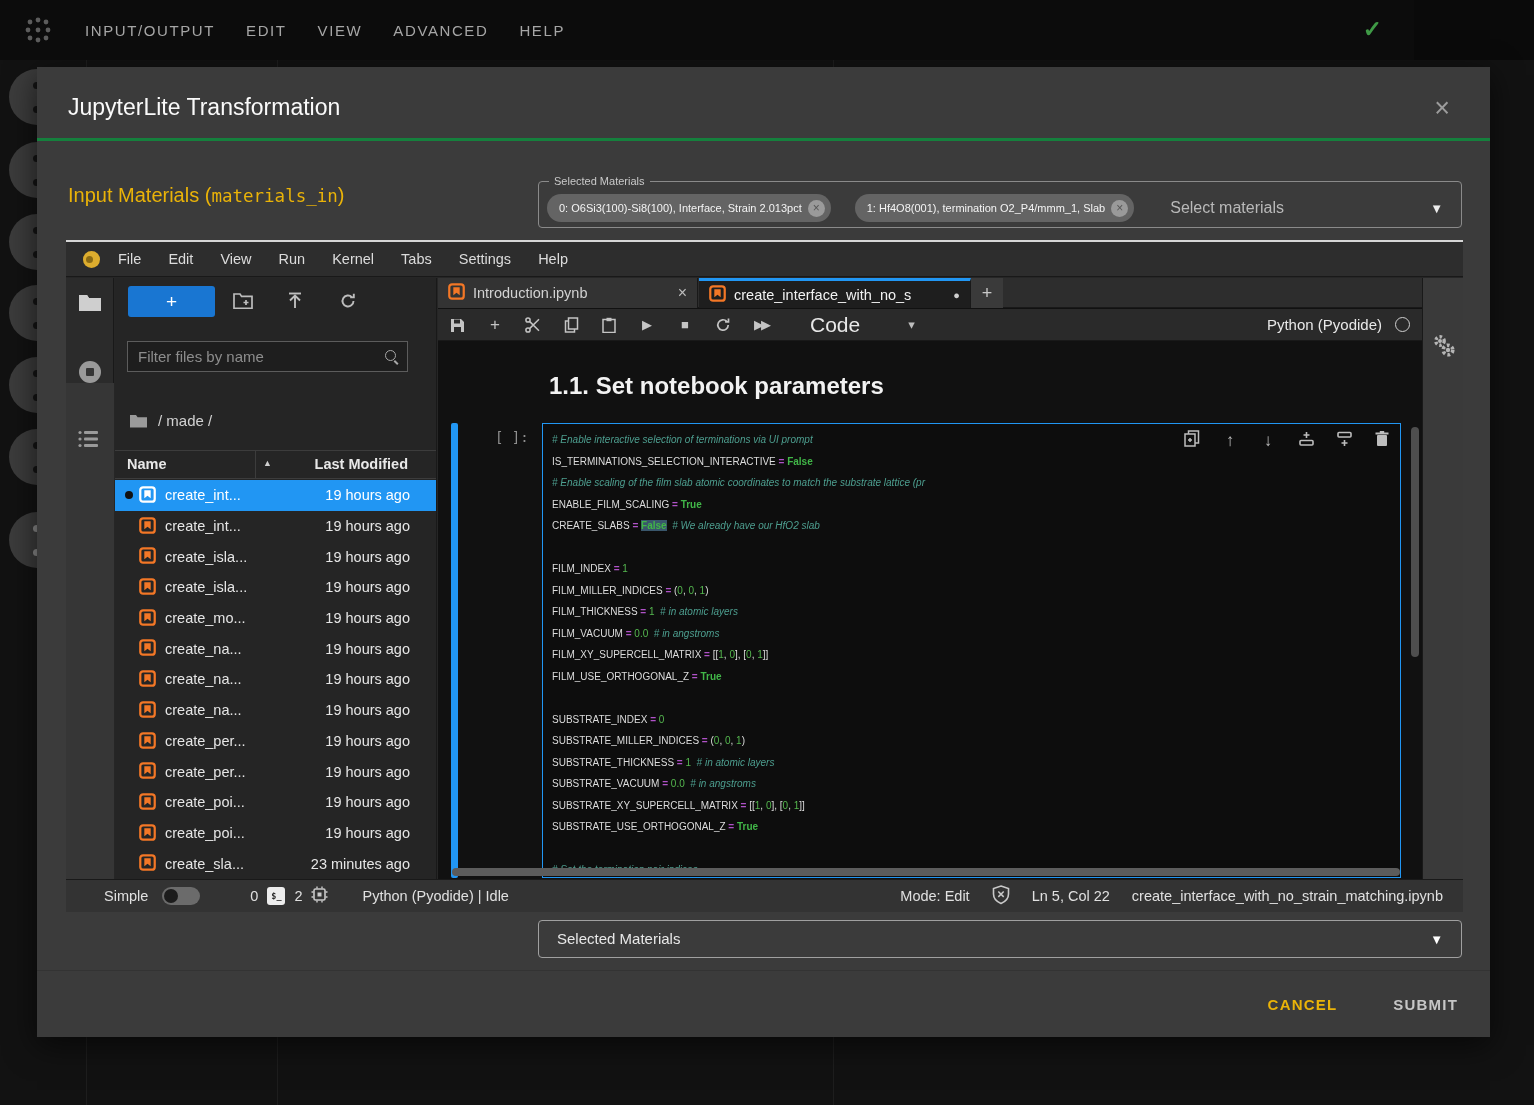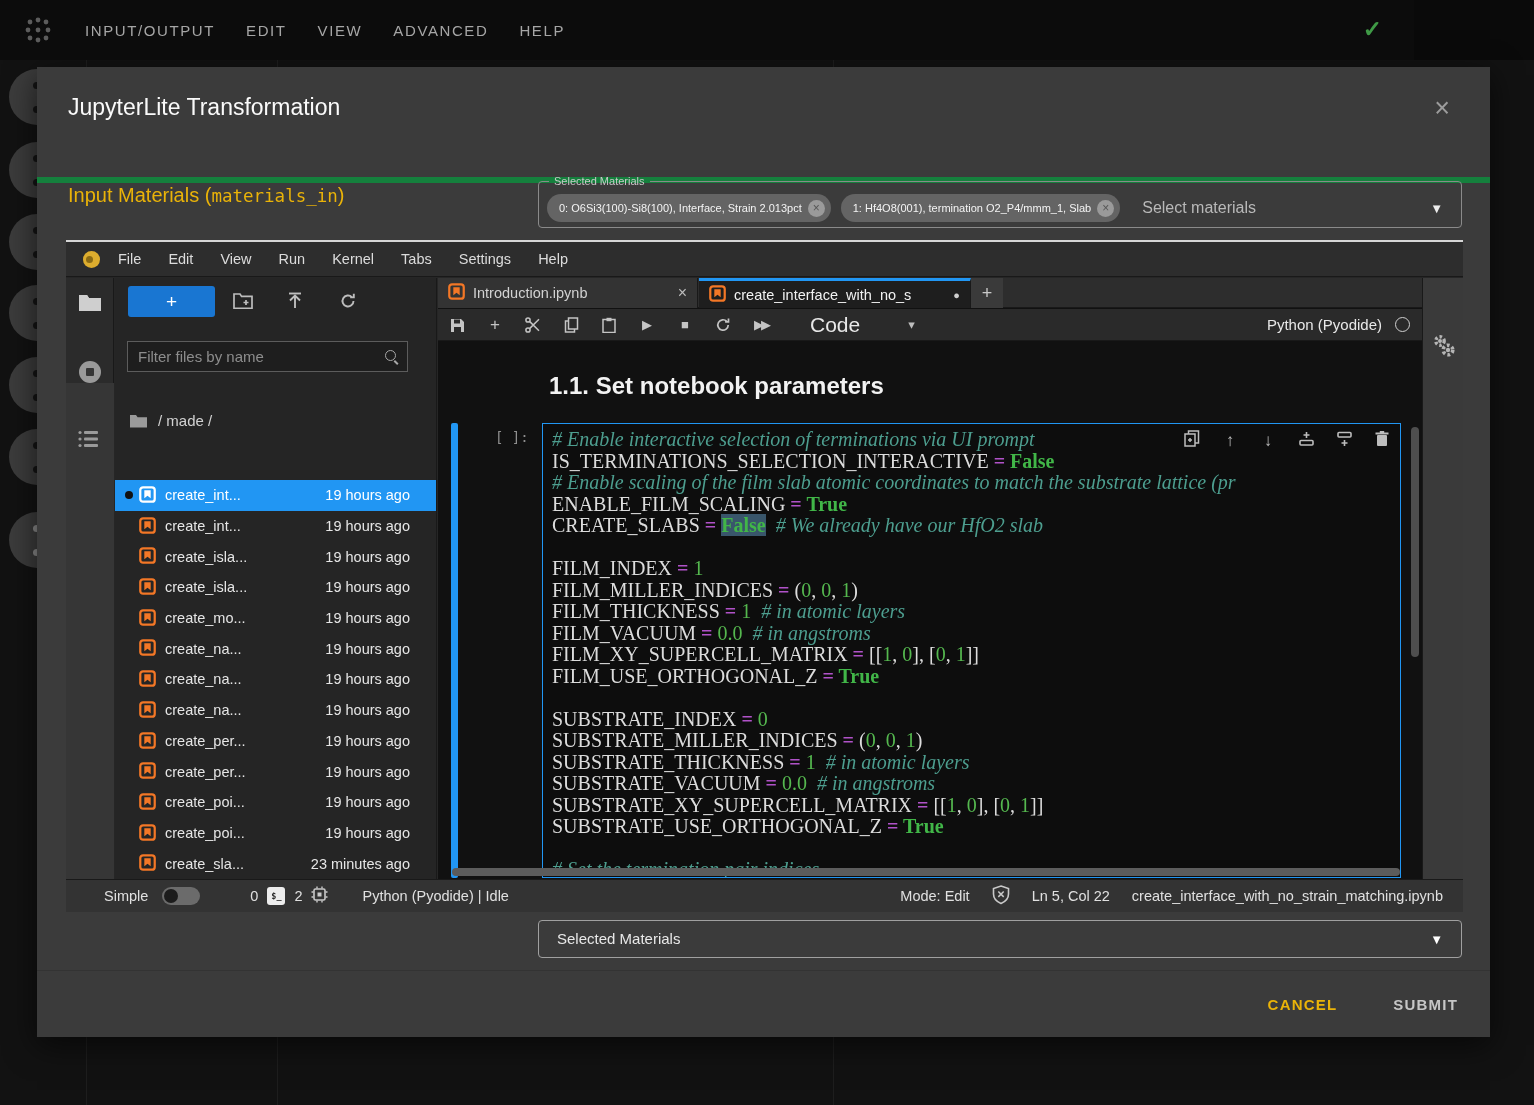--- a/index.html
+++ b/index.html
@@ -15,32 +15,32 @@
   .appcheck { position:absolute; right:32px; top:16px; color:#3f9a46; font-size:23px; font-weight:bold; }
 
   
   .backdrop { position:absolute; left:0; top:60px; width:1534px; height:1045px; background:#121212; z-index:1; }
   .bd-line { position:absolute; top:0; bottom:0; width:1px; background:#1e1e1e; }
   .bd-circle { position:absolute; width:56px; height:56px; border-radius:50%; background:#3c3c3c; }
   .bd-dot { position:absolute; width:7px; height:7px; border-radius:50%; background:#141414; }
 
   
   .dialog { position:absolute; left:37px; top:67px; width:1453px; height:970px; background:#3b3b3b; z-index:2; box-shadow:0 8px 30px rgba(0,0,0,.6); }
-  .dlg-header { position:absolute; left:0; top:0; right:0; height:116px; border-bottom:6px solid #15803d; }
+  .dlg-header { position:absolute; left:0; top:0; right:0; height:74px; border-bottom:3px solid #15803d; }
   .dlg-title { position:absolute; left:31px; top:27px; font-size:23px; color:#fafafa; }
   .dlg-close { position:absolute; right:40px; top:28px; color:#9c9c9c; font-size:27px; line-height:1; cursor:pointer; }
 
   .io-label { position:absolute; left:31px; color:#eab308; font-size:20px; white-space:nowrap; }
   .io-label .mono { font-family:"DejaVu Sans Mono", monospace; font-size:17.5px; }
   .in-label { top:117px; }
   .out-label { top:860px; }
 
   fieldset.sel-materials { position:absolute; left:501px; top:108px; width:924px; height:53px; border:1px solid #8a8a8a; border-radius:4px; }
   fieldset.sel-materials legend { margin-left:10px; padding:0 5px; font-size:11px; color:#c9c9c9; }
-  .chips { position:absolute; left:8px; top:7px; display:flex; gap:10px; align-items:center; width:905px; }
+  .chips { position:absolute; left:8px; top:7px; display:flex; gap:24px; align-items:center; width:905px; }
   .chip { display:flex; align-items:center; gap:6px; background:#646464; border-radius:15px; height:28px; padding:0 6px 0 12px; color:#f4f4f4; font-size:11px; white-space:nowrap; }
   .chip-x { width:17px; height:17px; border-radius:50%; background:#9a9a9a; color:#565656; font-size:12px; display:flex; align-items:center; justify-content:center; cursor:pointer; }
   .sel-placeholder { color:#b9b9b9; font-size:16px; margin-left:12px; }
   .sel-arrow { position:absolute; right:18px; top:14px; color:#ececec; font-size:13px; cursor:pointer; }
 
   
   .jpanel { position:absolute; left:29px; top:173px; width:1397px; height:672px; background:#262626; border-top:2px solid #d6d6d6; }
   .jmenubar { position:absolute; left:0; top:0; right:0; height:35px; background:#2d2d2d; border-bottom:1px solid #191919; display:flex; align-items:center; }
   .jlogo { position:absolute; left:17px; top:9px; width:17px; height:17px; border-radius:50%; background:#ddad2e; }
   .jlogo::after { content:""; position:absolute; left:3px; top:5px; width:7px; height:7px; border-radius:50%; background:#8a6a14; }
@@ -91,21 +91,21 @@
   .t-mode { margin-left:30px; color:#e8e8e8; font-size:21px; cursor:pointer; }
   .t-chevron { margin-left:48px; color:#bdbdbd; font-size:13px; cursor:pointer; }
   .t-kernel { position:absolute; right:40px; color:#e8e8e8; font-size:15px; cursor:pointer; }
   .t-kcircle { position:absolute; right:12px; width:15px; height:15px; border:1.6px solid #cfcfcf; border-radius:50%; cursor:pointer; }
 
   .notearea { position:absolute; left:0; top:64px; right:0; bottom:0; background:#111; overflow:hidden; }
   .nb-heading { position:absolute; left:111px; top:30px; color:#f2f2f2; font-size:24px; font-weight:bold; }
   .cell-bar { position:absolute; left:13px; top:81px; width:7px; height:455px; background:#2196f3; border-radius:2px; cursor:pointer; }
   .cell-prompt { position:absolute; left:57px; top:87px; color:#8f8f8f; font-family:"DejaVu Sans Mono", monospace; font-size:14px; }
   .cell-box { position:absolute; left:104px; top:81px; width:859px; height:455px; background:#0d0d0d; border:1px solid #2196f3; overflow:hidden; }
-  .code { position:absolute; left:9px; top:5px; right:2px; font-family:Liberation Serif, serif; font-size:20px; line-height:21.5px; white-space:pre; }
+  .code { position:absolute; left:9px; top:5px; right:2px; font-family:Liberation Sans, sans-serif; font-size:10px; line-height:21.5px; white-space:pre; }
   .tk-c { color:#4d9e8f; font-style:italic; }
   .tk-v { color:#dcdcdc; }
   .tk-o { color:#b052c8; font-weight:bold; }
   .tk-k { color:#41b648; font-weight:bold; }
   .tk-ks { color:#41b648; font-weight:bold; background:#39566b; }
   .tk-n { color:#55b84f; }
   .tk-w { color:#dcdcdc; }
   .cell-tools { position:absolute; left:743px; top:88px; display:flex; gap:16px; align-items:center; }
   .cticon { color:#bdbdbd; font-size:17px; cursor:pointer; width:22px; text-align:center; }
   .hscroll { position:absolute; left:14px; bottom:3px; width:948px; height:8px; background:#5c5c5c; border-radius:4px; }
@@ -293,20 +293,26 @@
             <span class="mag"></span>
           </div>
 
           <div class="fb-crumb">
             <svg width="19" height="15" viewBox="0 0 19 15">
                 <path d="M1 2 h6 l1.6 2.2 H18 v10.3 H1 z" fill="#9a9a9a"></path>
               </svg>
             <span>/ made /</span>
           </div>
 
+          <div class="fb-head">
+            <span class="colname">Name</span>
+            <span class="sort">▲</span>
+            <span class="coldiv"></span>
+            <span class="colmod">Last Modified</span>
+          </div>
 
           <div class="fb-list" id="file-list">
               <div class="frow sel">
                 <span class="rdot"></span>
                 <span class="ficon"><svg width="17" height="17" viewBox="0 0 16 16">
                     <rect x="1.2" y="1.2" width="13.6" height="13.6" rx="2.6" fill="none" stroke="#ffffff" stroke-width="2.1"></rect>
                     <path d="M5 4 h6 v7.6 L8 9.2 5 11.6 z" fill="#ffffff"></path>
                   </svg></span>
                 <span class="fname">create_int...</span>
                 <span class="ftime">19 hours ago</span>

